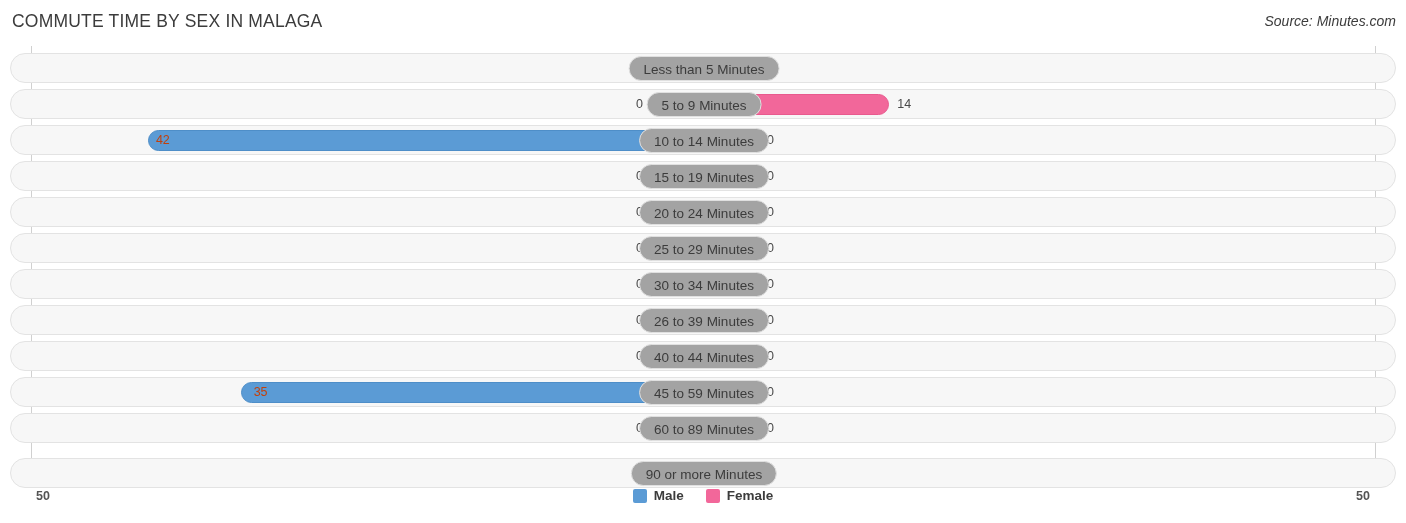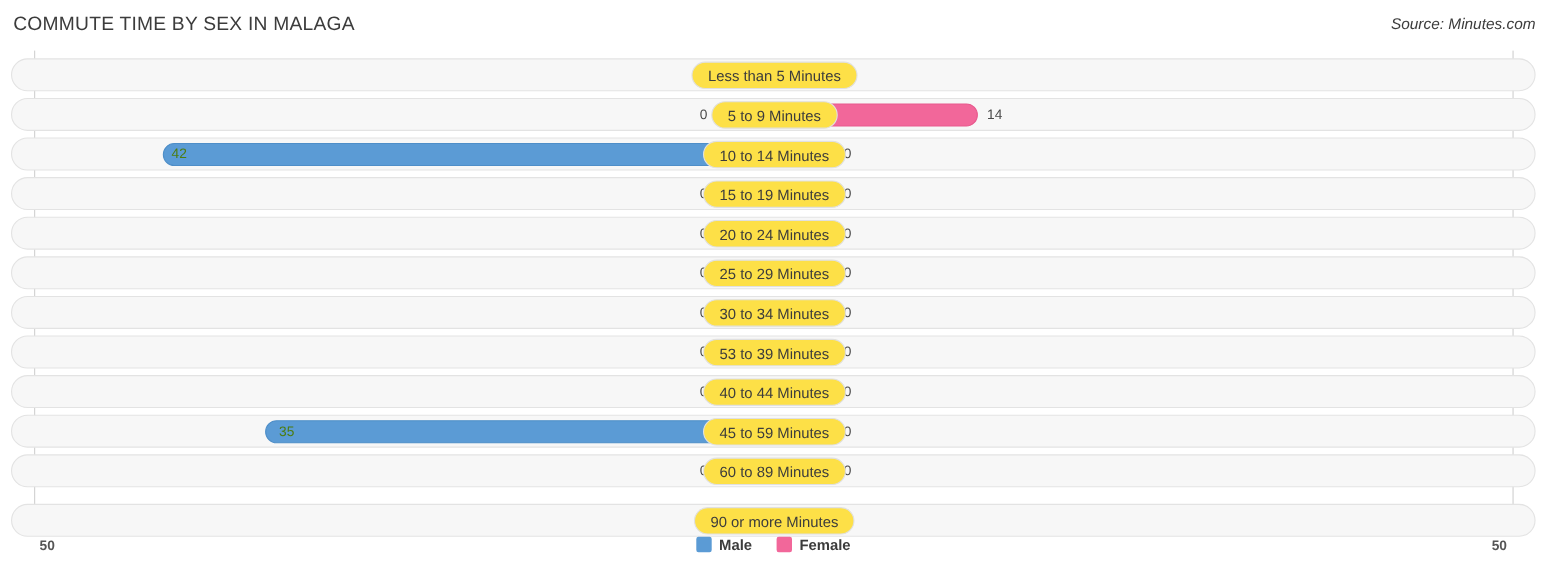--- a/index.html
+++ b/index.html
@@ -70,48 +70,48 @@
     background:#f2679a;
     border-color:#e85a8e;
   }
   .val{
     position:absolute;top:5px;
     font-size:12.5px;line-height:19px;
     color:#4a4a4a;white-space:nowrap;
   }
   .val-male{text-align:right;}
   .val-female{text-align:left;}
-  .val.inside{color:#4d7c0f;}
+  .val.inside{color:#c2410c;}
 
   .pill{
     position:absolute;top:2px;left:50%;
     transform:translateX(-50%);
     height:25px;line-height:25px;
     padding:0 14px;
-    background:#fde047;
+    background:#a3a3a3;
     border:1px solid #e0e0e0;
     border-radius:13px;
     font-size:13.5px;
     color:#3c3c3c;
     white-space:nowrap;
     box-sizing:border-box;
   }
   
   #footer{position:absolute;left:0;top:484px;width:1406px;height:39px;font-weight:bold;}
   .axis-label{
     position:absolute;top:5px;
     font-size:12.5px;color:#555;white-space:nowrap;
   }
   #axis-label-left{left:36px;}
   #axis-label-right{right:36px;}
   #legend{
     position:absolute;left:0;top:4px;width:1406px;
     display:flex;justify-content:center;align-items:center;gap:22px;
   }
-  .legend-item{display:flex;gap:7px;}
+  .legend-item{display:flex;align-items:center;gap:7px;}
   .legend-swatch{
     width:14px;height:14px;border-radius:2px;display:block;
   }
   .legend-text{font-size:13.5px;color:#3c3c3c;white-space:nowrap;}
 </style>
 </head>
 <body>
 
 <div id="header">
   <div id="chart-title">COMMUTE TIME BY SEX IN MALAGA</div>
@@ -184,21 +184,21 @@
           <div class="val val-female" style="left: 756px;">0</div>
           <div class="pill" style="left: 693px;">30 to 34 Minutes</div>
         </div>
       </div>
       <div class="row" style="top: 259px;">
         <div class="row-inner">
           <div class="bar bar-male" style="width: 55px;"></div>
           <div class="val val-male" style="right: 754px; width: 24px;">0</div>
           <div class="bar bar-female" style="width: 55px;"></div>
           <div class="val val-female" style="left: 756px;">0</div>
-          <div class="pill" style="left: 693px;">53 to 39 Minutes</div>
+          <div class="pill" style="left: 693px;">26 to 39 Minutes</div>
         </div>
       </div>
       <div class="row" style="top: 295px;">
         <div class="row-inner">
           <div class="bar bar-male" style="width: 55px;"></div>
           <div class="val val-male" style="right: 754px; width: 24px;">0</div>
           <div class="bar bar-female" style="width: 55px;"></div>
           <div class="val val-female" style="left: 756px;">0</div>
           <div class="pill" style="left: 693px;">40 to 44 Minutes</div>
         </div>

